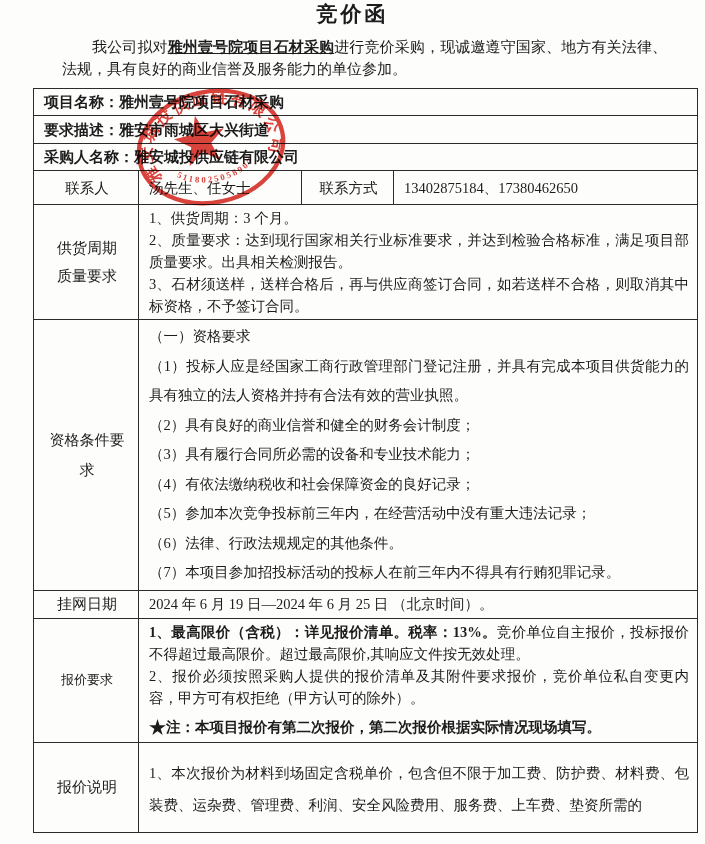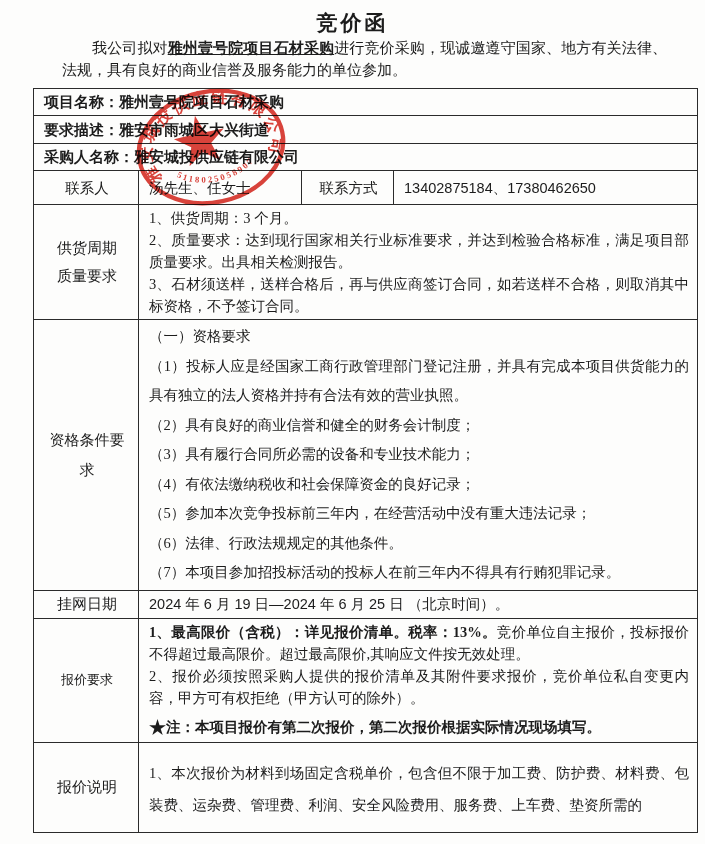--- a/index.html
+++ b/index.html
@@ -4,40 +4,40 @@
 <style>
   * { margin:0; padding:0; box-sizing:border-box; }
   html,body { background:#ffffff; }
   body { font-family:"Liberation Serif", serif; color:#1c1c1c; }
   .page {
     position:relative; width:705px; height:844px; margin:0 auto;
     background:#fdfdfc; overflow:hidden;
   }
   .doc-title {
     text-align:center; font-size:21px; font-weight:bold;
-    padding-top:9px; letter-spacing:3px;
+    letter-spacing:3px;
   }
   .intro {
-    margin:0 38px 8px 62px; font-size:15px; line-height:22px;
+    margin:8px 38px 8px 62px; font-size:15px; line-height:22px;
     text-indent:2em; text-align:justify;
   }
   .intro .proj { font-weight:bold; text-decoration:underline; }
   table.main {
     position:absolute; left:33px; top:88px; width:665px;
     border-collapse:collapse; table-layout:fixed; font-size:14.5px;
   }
   table.main td {
     border:1px solid #2b2b2b; vertical-align:middle;
     padding:2px 8px 2px 10px; line-height:22px;
   }
   td.lbl { text-align:center; padding:2px 4px; }
   td.lbl .two-line { line-height:28px; font-size:15px; }
   td.lbl .wrapword { width:84px; margin:0 auto; line-height:30px; font-size:15px; }
   tr.hdr td { font-weight:bold; font-size:15px; }
-  .num { font-family:Liberation Sans, sans-serif; }
+  .num { font-family:Liberation Serif, serif; }
   .content-block { line-height:22px; text-align:justify; }
   .spread { line-height:29.5px; }
   .desc-spread { line-height:32px; padding-top:4px; }
   .bold-part { font-weight:bold; }
   .note-line { font-weight:bold; margin-top:6px; line-height:24px; }
   .star-glyph { font-size:19px; vertical-align:-2px; }
   .stamp {
     position:absolute; left:131px; top:84px; width:160px; height:126px;
     mix-blend-mode:multiply; opacity:0.93; pointer-events:none;
   }

